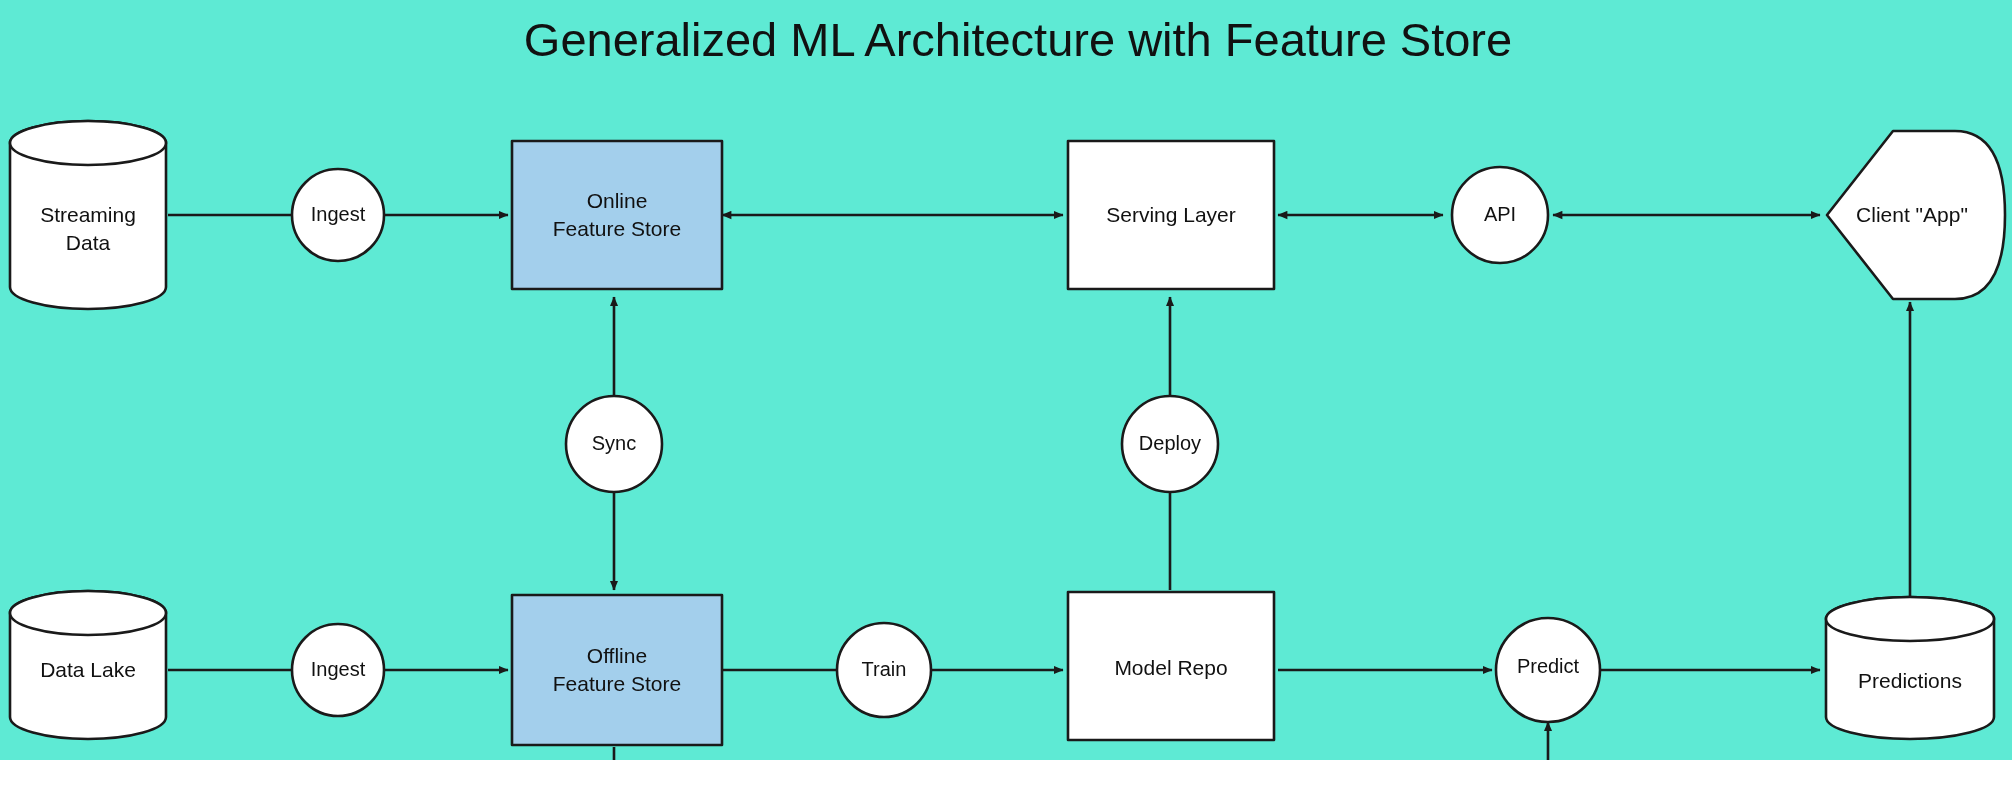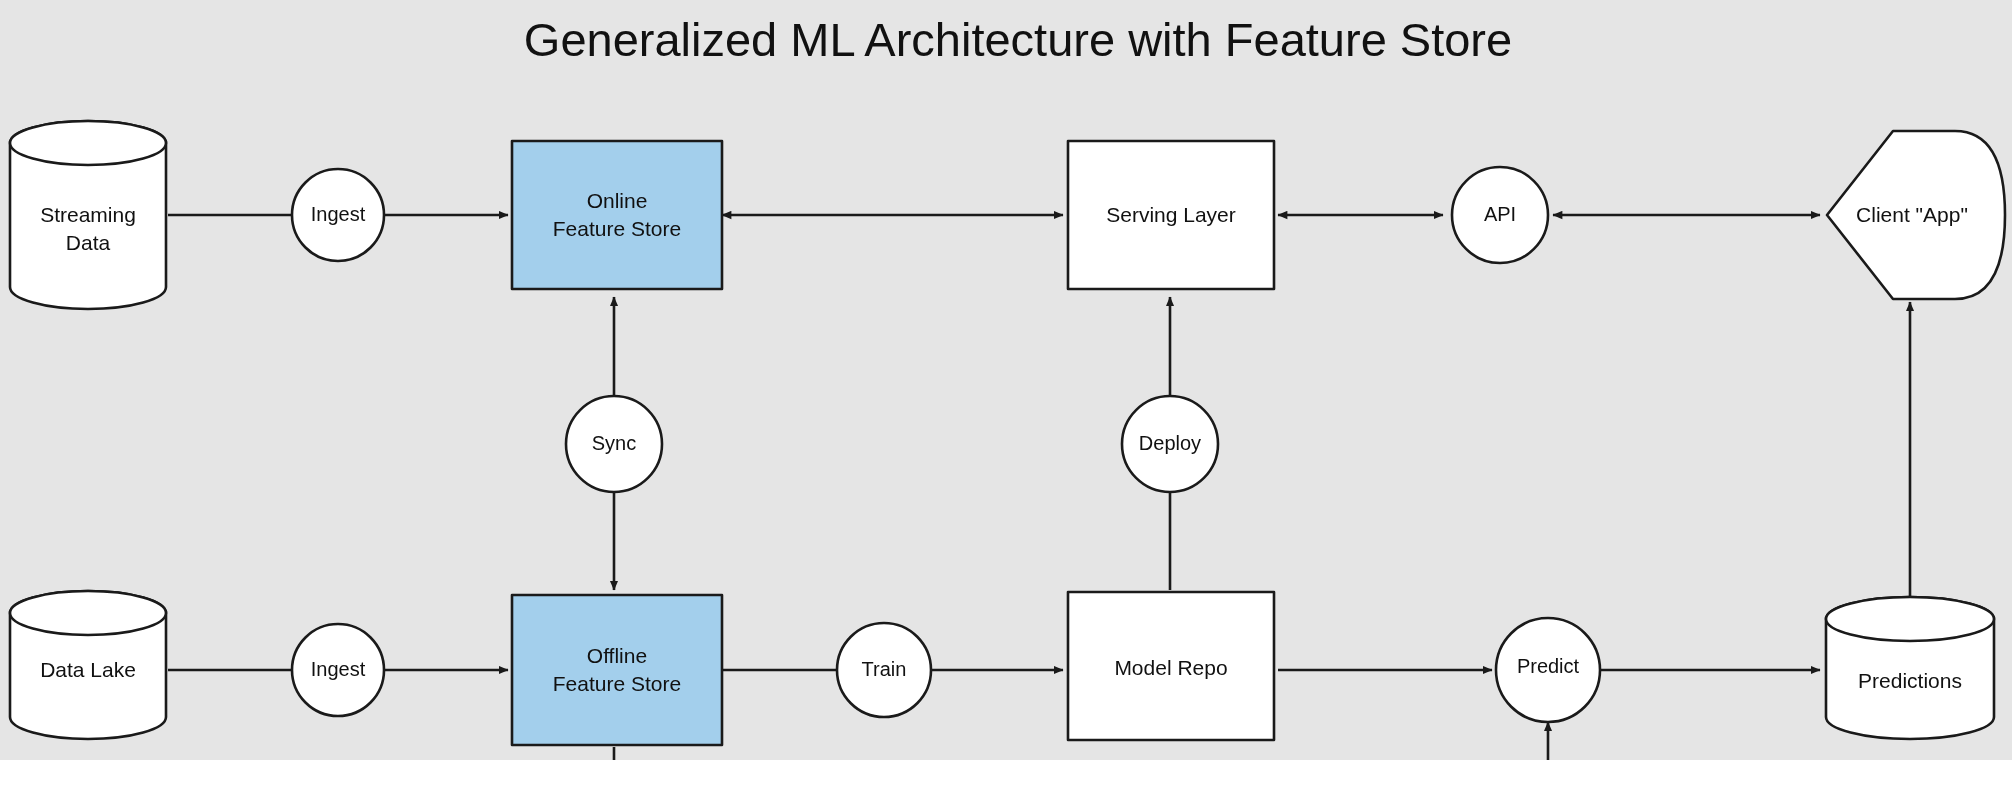--- a/index.html
+++ b/index.html
@@ -4,21 +4,21 @@
 <style>
   html, body {
     margin: 0;
     padding: 0;
     background: #ffffff;
   }
   #stage {
     position: relative;
     width: 2012px;
     height: 760px;
-    background: #e5e5e5;
+    background: #5eead4;
     font-family: "Liberation Sans", sans-serif;
     overflow: hidden;
   }
   svg#diagram {
     position: absolute;
     inset: 0;
     width: 2012px;
     height: 800px;
   }
   .node-shape {

